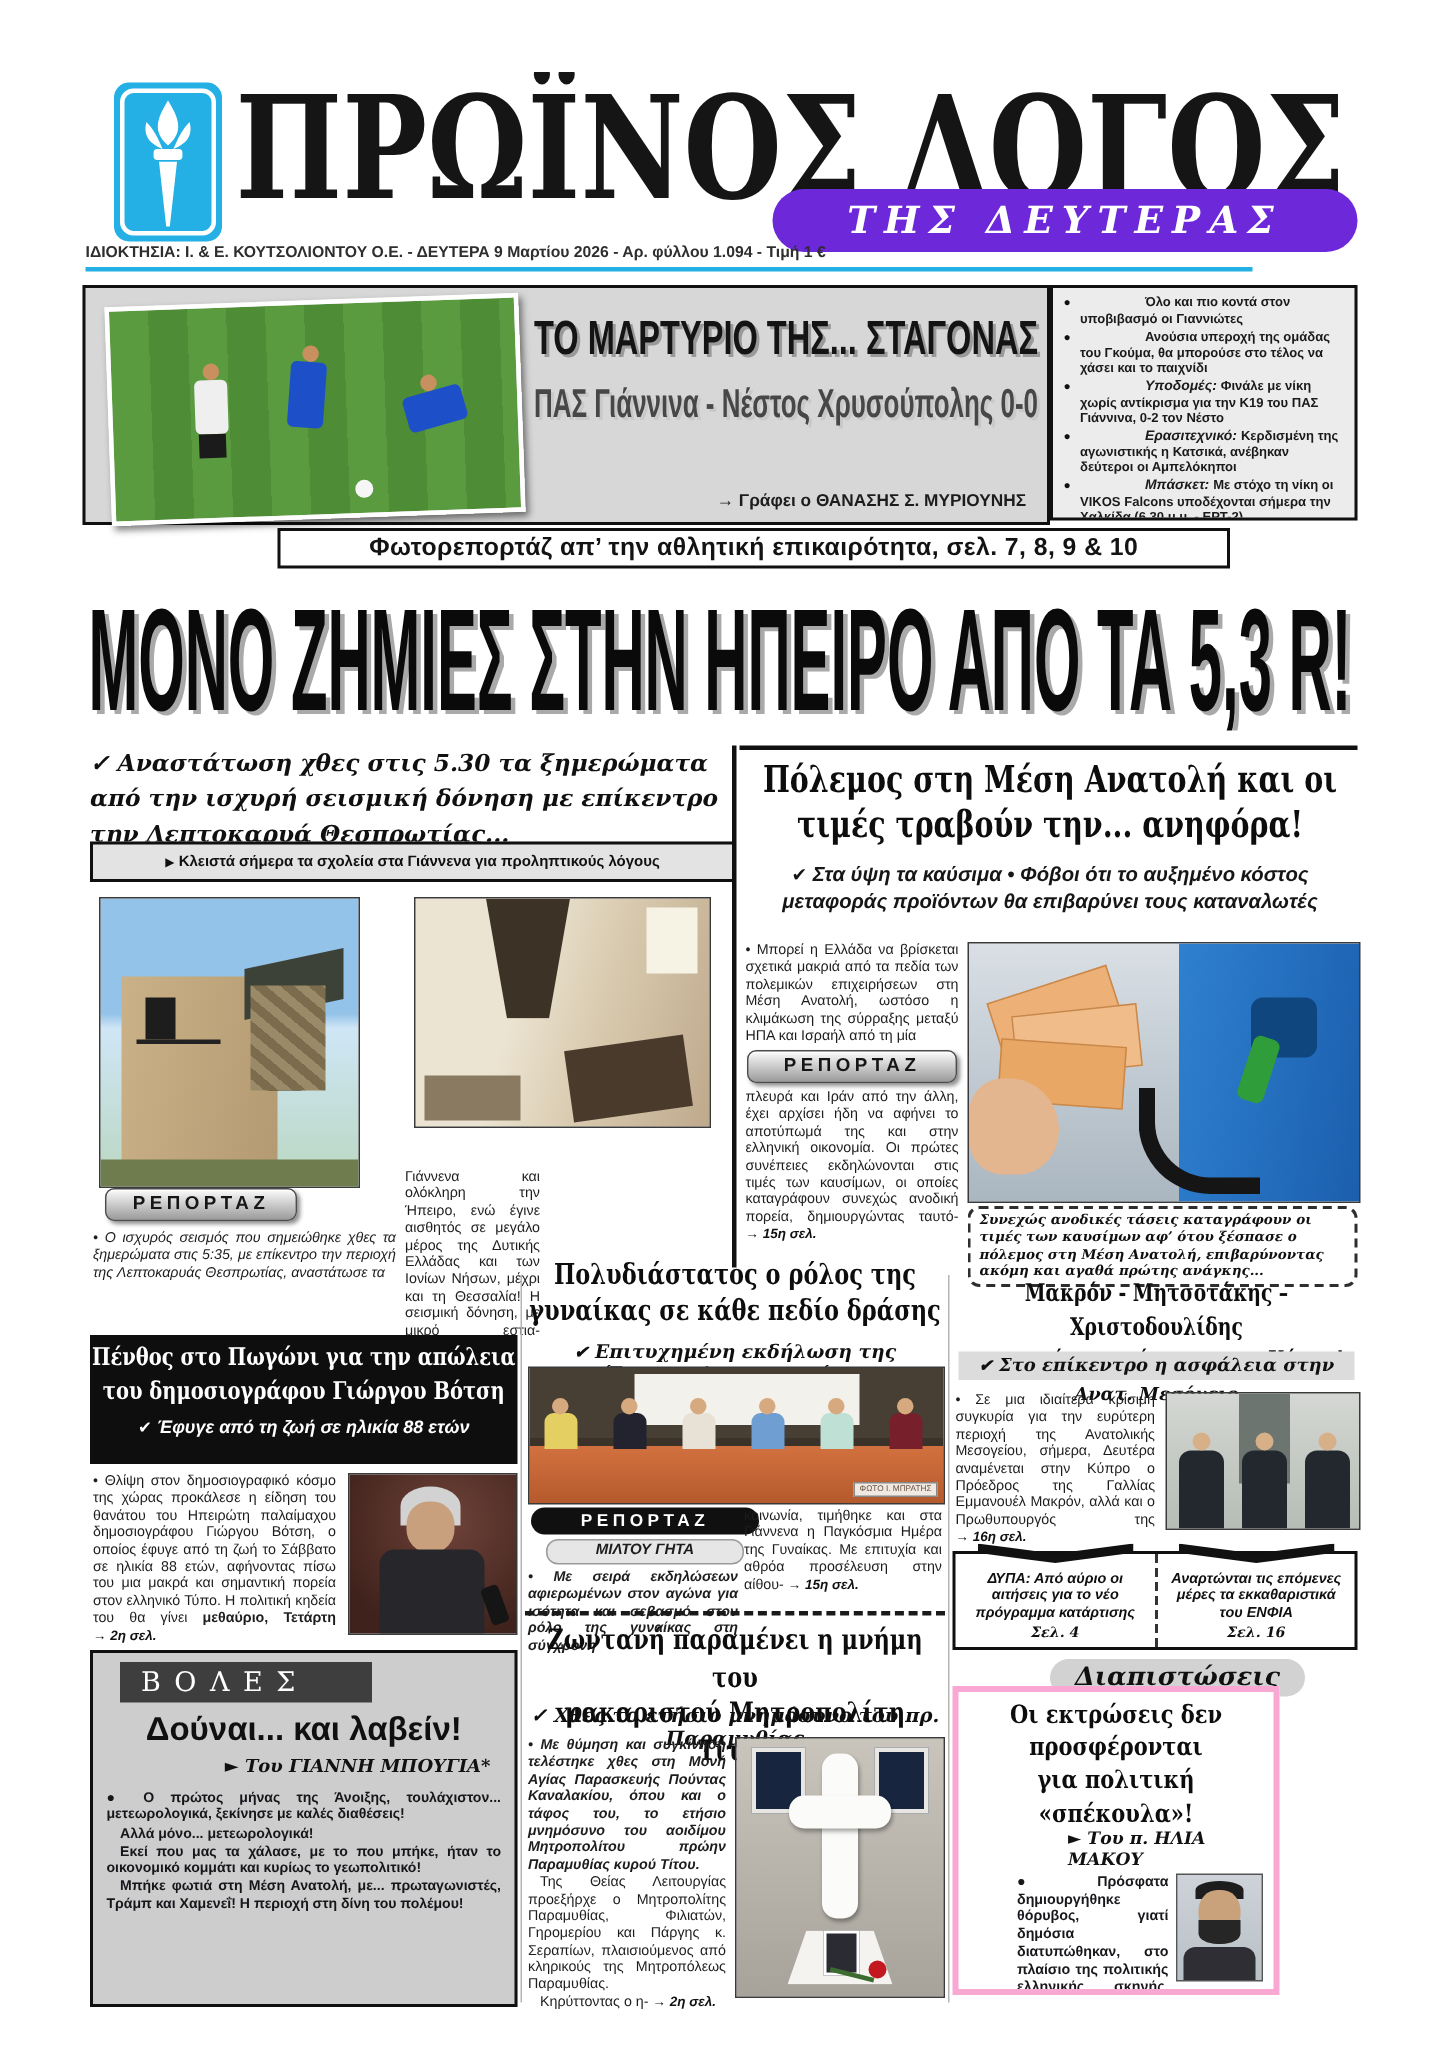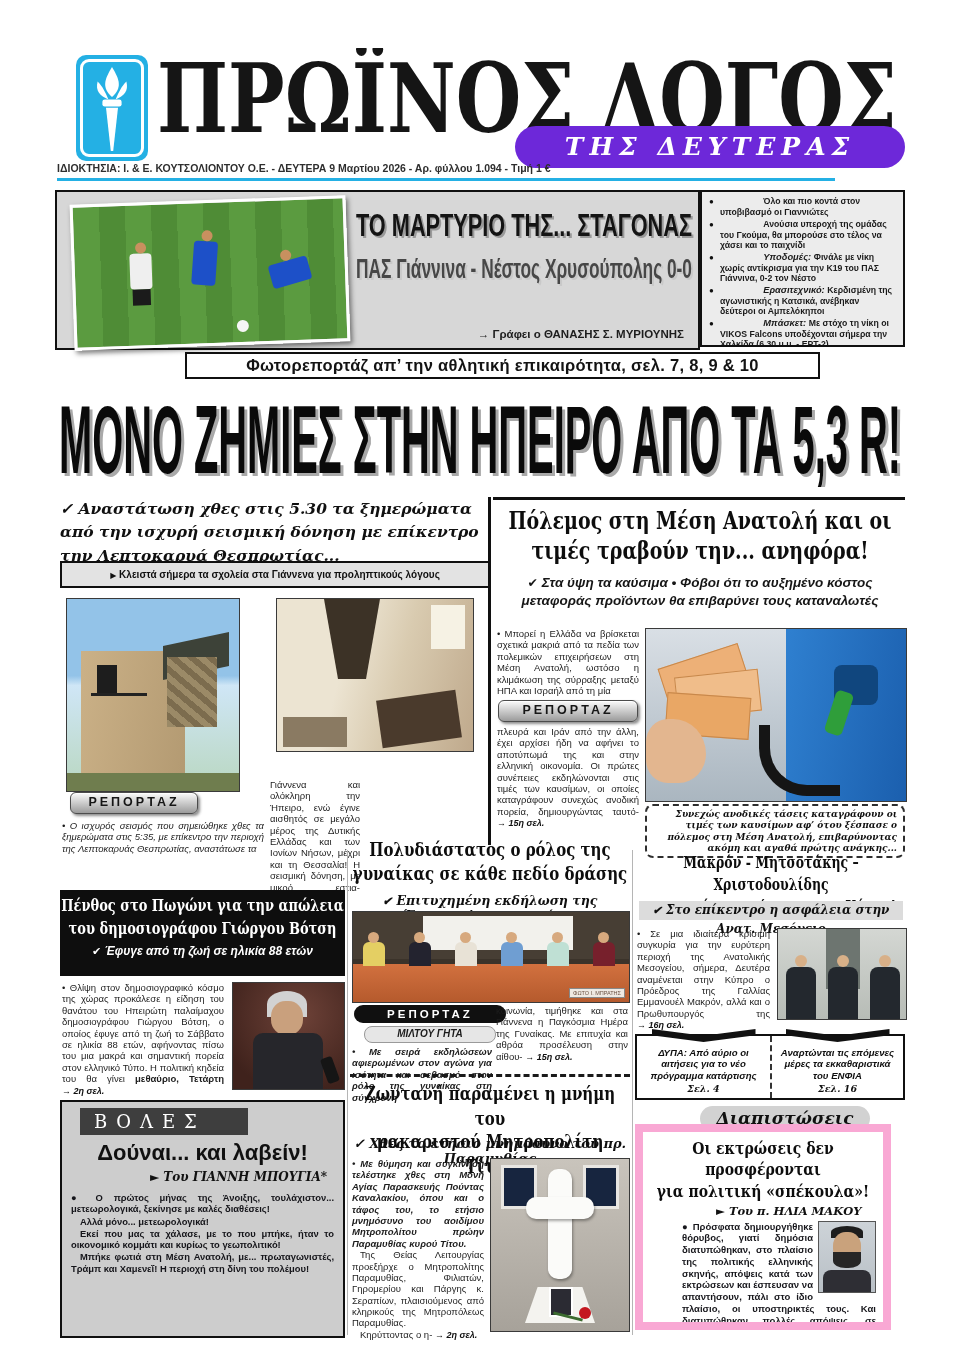--- a/index.html
+++ b/index.html
@@ -84,21 +84,21 @@
   .fu-noz{position:absolute;right:58px;top:62px;width:18px;height:44px;background:#2f9e3a;border-radius:5px;transform:rotate(18deg);}
   .fu-hose{position:absolute;right:66px;top:96px;width:70px;height:60px;border:0 solid #151515;border-left-width:11px;
            border-bottom-width:11px;border-radius:0 0 0 48px;}
   .fu-bill{position:absolute;width:82px;height:40px;background:#edb077;border:1px solid #c8884b;}
   .fu-b1{left:16px;top:26px;transform:rotate(-18deg);}
   .fu-b2{left:30px;top:44px;transform:rotate(-6deg);background:#f0bd8a;}
   .fu-b3{left:20px;top:66px;transform:rotate(4deg);background:#e9a765;}
   .fu-hand{position:absolute;left:0px;top:90px;width:60px;height:64px;border-radius:40% 60% 50% 40%;background:#e3b68f;}
   .f-cap{left:645px;top:804px;width:260px;height:54px;border:2px dashed #2e2e2e;border-radius:8px;background:#fff;
          box-sizing:border-box;padding:3px 6px;font-family:"DejaVu Serif",serif;font-weight:bold;font-style:italic;
-         font-size:9px;line-height:1.25;text-align:right;color:#101010;overflow:hidden;}
+         font-size:9px;line-height:1.25;text-align:left;color:#101010;overflow:hidden;}
 
   
   .colline{width:1px;background:#b5b5b5;}
   .vot-box{left:60px;top:890px;width:285px;height:86px;background:#0e0e0e;color:#fff;box-sizing:border-box;padding-top:5px;}
   .vot-h{text-align:center;font-family:"DejaVu Serif",serif;font-weight:bold;font-size:13px;line-height:1.4;
          transform:scaleY(1.25);transform-origin:top center;}
   .vot-s{text-align:center;font-weight:bold;font-style:italic;font-size:12px;margin-top:13px;}
   .vot-body{left:62px;top:982px;width:162px;}
   .vot-photo{left:232px;top:982px;width:111px;height:106px;background:radial-gradient(circle at 60% 30%,#6e4238,#3f221c 80%);}
   .vp-hair{position:absolute;left:34px;top:8px;width:40px;height:26px;border-radius:50% 50% 0 0;background:#d2d2d2;}
@@ -164,21 +164,21 @@
   .cr-win{position:absolute;top:6px;width:30px;height:38px;background:#17253f;border:3px solid #e8e6e2;}
   .cr-v{position:absolute;left:57px;top:10px;width:24px;height:110px;background:#fbfbf9;border-radius:10px;box-shadow:1px 2px 3px rgba(0,0,0,.35);}
   .cr-h{position:absolute;left:35px;top:38px;width:68px;height:22px;background:#fbfbf9;border-radius:10px;box-shadow:1px 2px 3px rgba(0,0,0,.35);}
   .cr-base{position:absolute;left:34px;bottom:8px;width:70px;height:36px;background:#f4f3ef;clip-path:polygon(18% 0,82% 0,100% 100%,0 100%);}
   .cr-ph{position:absolute;left:58px;bottom:14px;width:20px;height:26px;background:#2b2b33;border:2px solid #fff;}
   .cr-rose{position:absolute;left:88px;bottom:12px;width:12px;height:12px;border-radius:50%;background:#c41820;}
   .cr-rose::after{content:"";position:absolute;left:-26px;top:8px;width:30px;height:3px;background:#3c6b2f;transform:rotate(14deg);}
 
   .d-tab{left:700px;top:1106px;width:170px;height:25px;background:#d2d2d2;border-radius:13px;text-align:center;
          font-family:"DejaVu Serif",serif;font-weight:bold;font-style:italic;font-size:17px;line-height:25px;color:#101010;}
-  .d-box{left:635px;top:1124px;width:256px;height:206px;border:8px solid #f9a8d4;box-sizing:border-box;background:#fff;
+  .d-box{left:635px;top:1124px;width:218px;height:206px;border:4px solid #f9a8d4;box-sizing:border-box;background:#fff;
          padding:5px 7px 0;overflow:hidden;}
   .d-head{text-align:center;font-family:"DejaVu Serif",serif;font-weight:bold;font-size:14px;line-height:1.3;
           color:#0d0d0d;transform:scaleY(1.2);transform-origin:top center;}
   .d-by{margin-top:12px;font-family:"DejaVu Serif",serif;font-weight:bold;font-style:italic;font-size:11.5px;padding-left:66px;}
   .d-flow{margin-top:3px;}
   .d-photo{float:right;width:56px;height:70px;margin:0 0 3px 5px;border:1px solid #555;position:relative;
            background:linear-gradient(#cdd3d8,#b9c0c6);}
   .pr-face{position:absolute;left:14px;top:10px;width:28px;height:30px;border-radius:45%;background:#c9a27c;}
   .pr-hair{position:absolute;left:12px;top:4px;width:32px;height:12px;border-radius:50% 50% 0 0;background:#1d1d1d;}
   .pr-beard{position:absolute;left:14px;top:30px;width:28px;height:16px;border-radius:0 0 45% 45%;background:#262626;}

